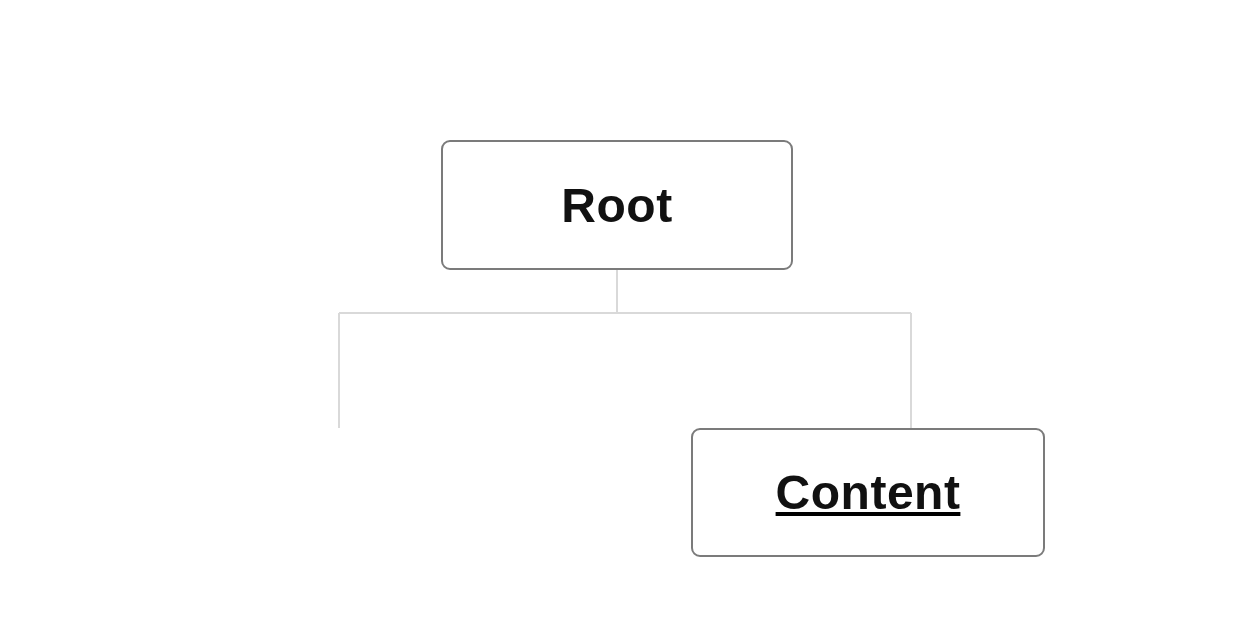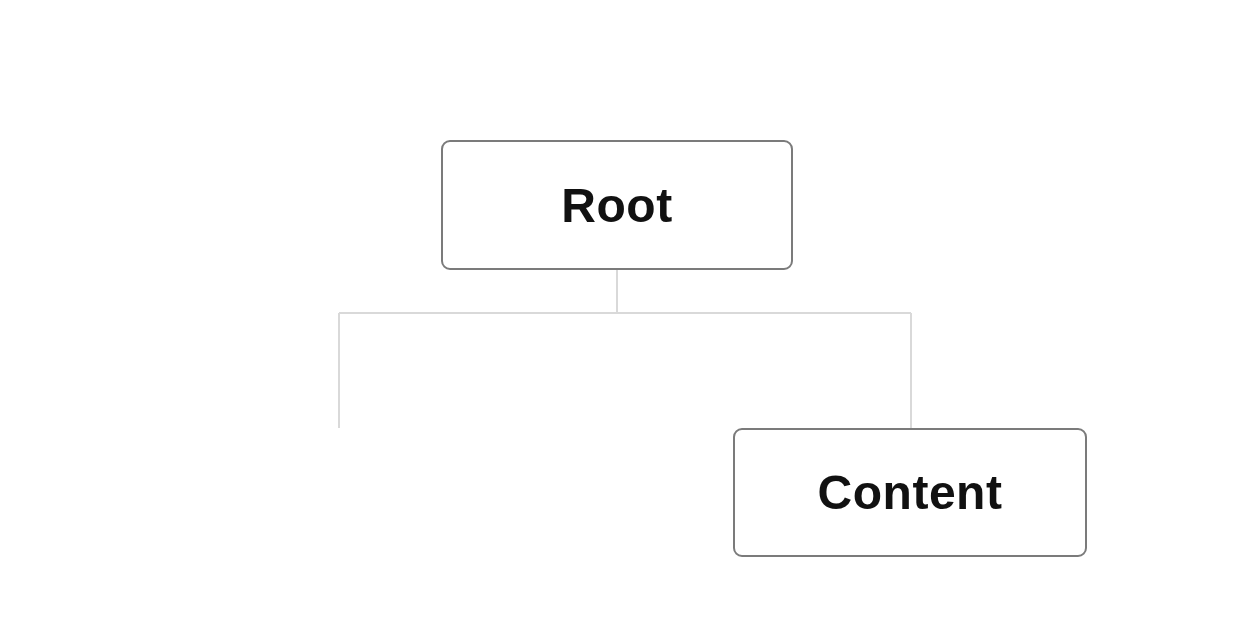--- a/index.html
+++ b/index.html
@@ -45,21 +45,21 @@
   .node-label {
     font-size: 48px;
     font-weight: 700;
     color: #111111;
     letter-spacing: 0.5px;
     white-space: nowrap;
     user-select: none;
   }
   .node-root    { left: 441px; top: 140px; width: 352px; height: 130px; }
   .node-header  { left: 171px; top: 428px; width: 356px; height: 129px; }
-  .node-content { left: 733px; top: 428px; width: 354px; height: 129px; }
+  .node-content { left: 691px; top: 428px; width: 354px; height: 129px; text-decoration: underline; }
 </style>
 </head>
 <body>
 
 <div class="diagram-canvas">
 
   <svg class="edge-layer" width="1245" height="639" viewBox="0 0 1245 639">
     <path class="edge" d="M617 270 L617 313"></path>
     <path class="edge" d="M339 313 L911 313"></path>
     <path class="edge" d="M339 313 L339 428"></path>

